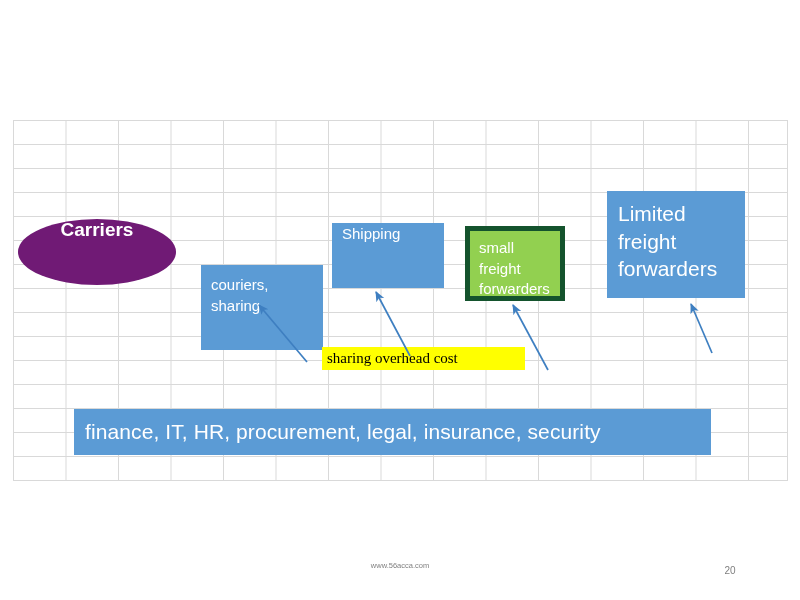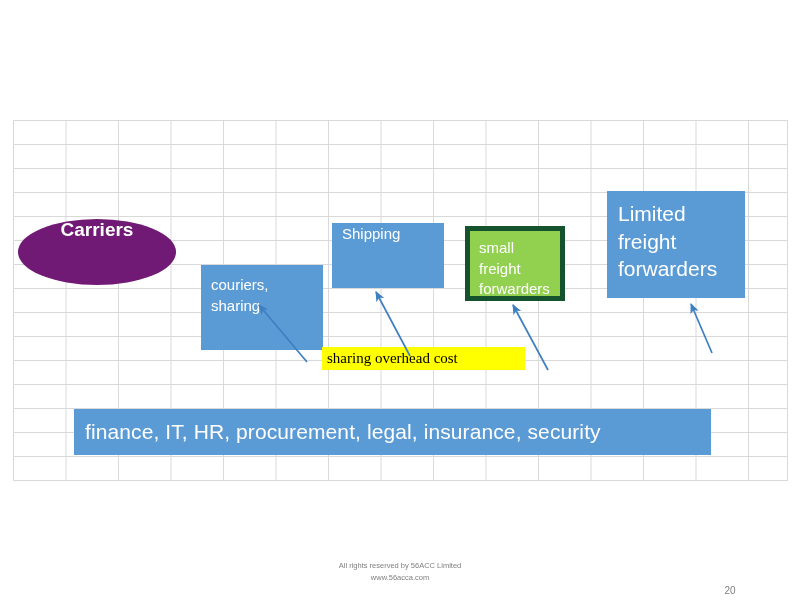--- a/index.html
+++ b/index.html
@@ -172,21 +172,20 @@
     line-height: 1.55;
   }
   #pagenum {
     position: absolute;
     left: 715px;
     top: 565px;
     width: 30px;
     text-align: center;
     color: #7f7f7f;
     font-size: 10px;
-    margin-top: 20px;
   }
 </style>
 </head>
 <body>
 
 <div id="slide">
 
   <div id="grid"></div>
 
 
@@ -229,19 +228,18 @@
         <path d="M0,0 L6,2.6 L0,5.2 L1.5,2.6 z" fill="#3e7fc1"></path>
       </marker>
     </defs>
     <line x1="307" y1="362" x2="259" y2="305" stroke="#3e7fc1" stroke-width="1.7" marker-end="url(#ah)"></line>
     <line x1="410" y1="356" x2="376" y2="292" stroke="#3e7fc1" stroke-width="1.7" marker-end="url(#ah)"></line>
     <line x1="548" y1="370" x2="513" y2="305" stroke="#3e7fc1" stroke-width="1.7" marker-end="url(#ah)"></line>
     <line x1="712" y1="353" x2="691" y2="304" stroke="#3e7fc1" stroke-width="1.7" marker-end="url(#ah)"></line>
   </svg>
 
   <div id="footer">
-    <div>All rights reserved by 56ACC Limited</div>
     <div>www.56acca.com</div>
   </div>
 
   <div id="pagenum">20</div>
 
 </div>
 
 </body></html>

